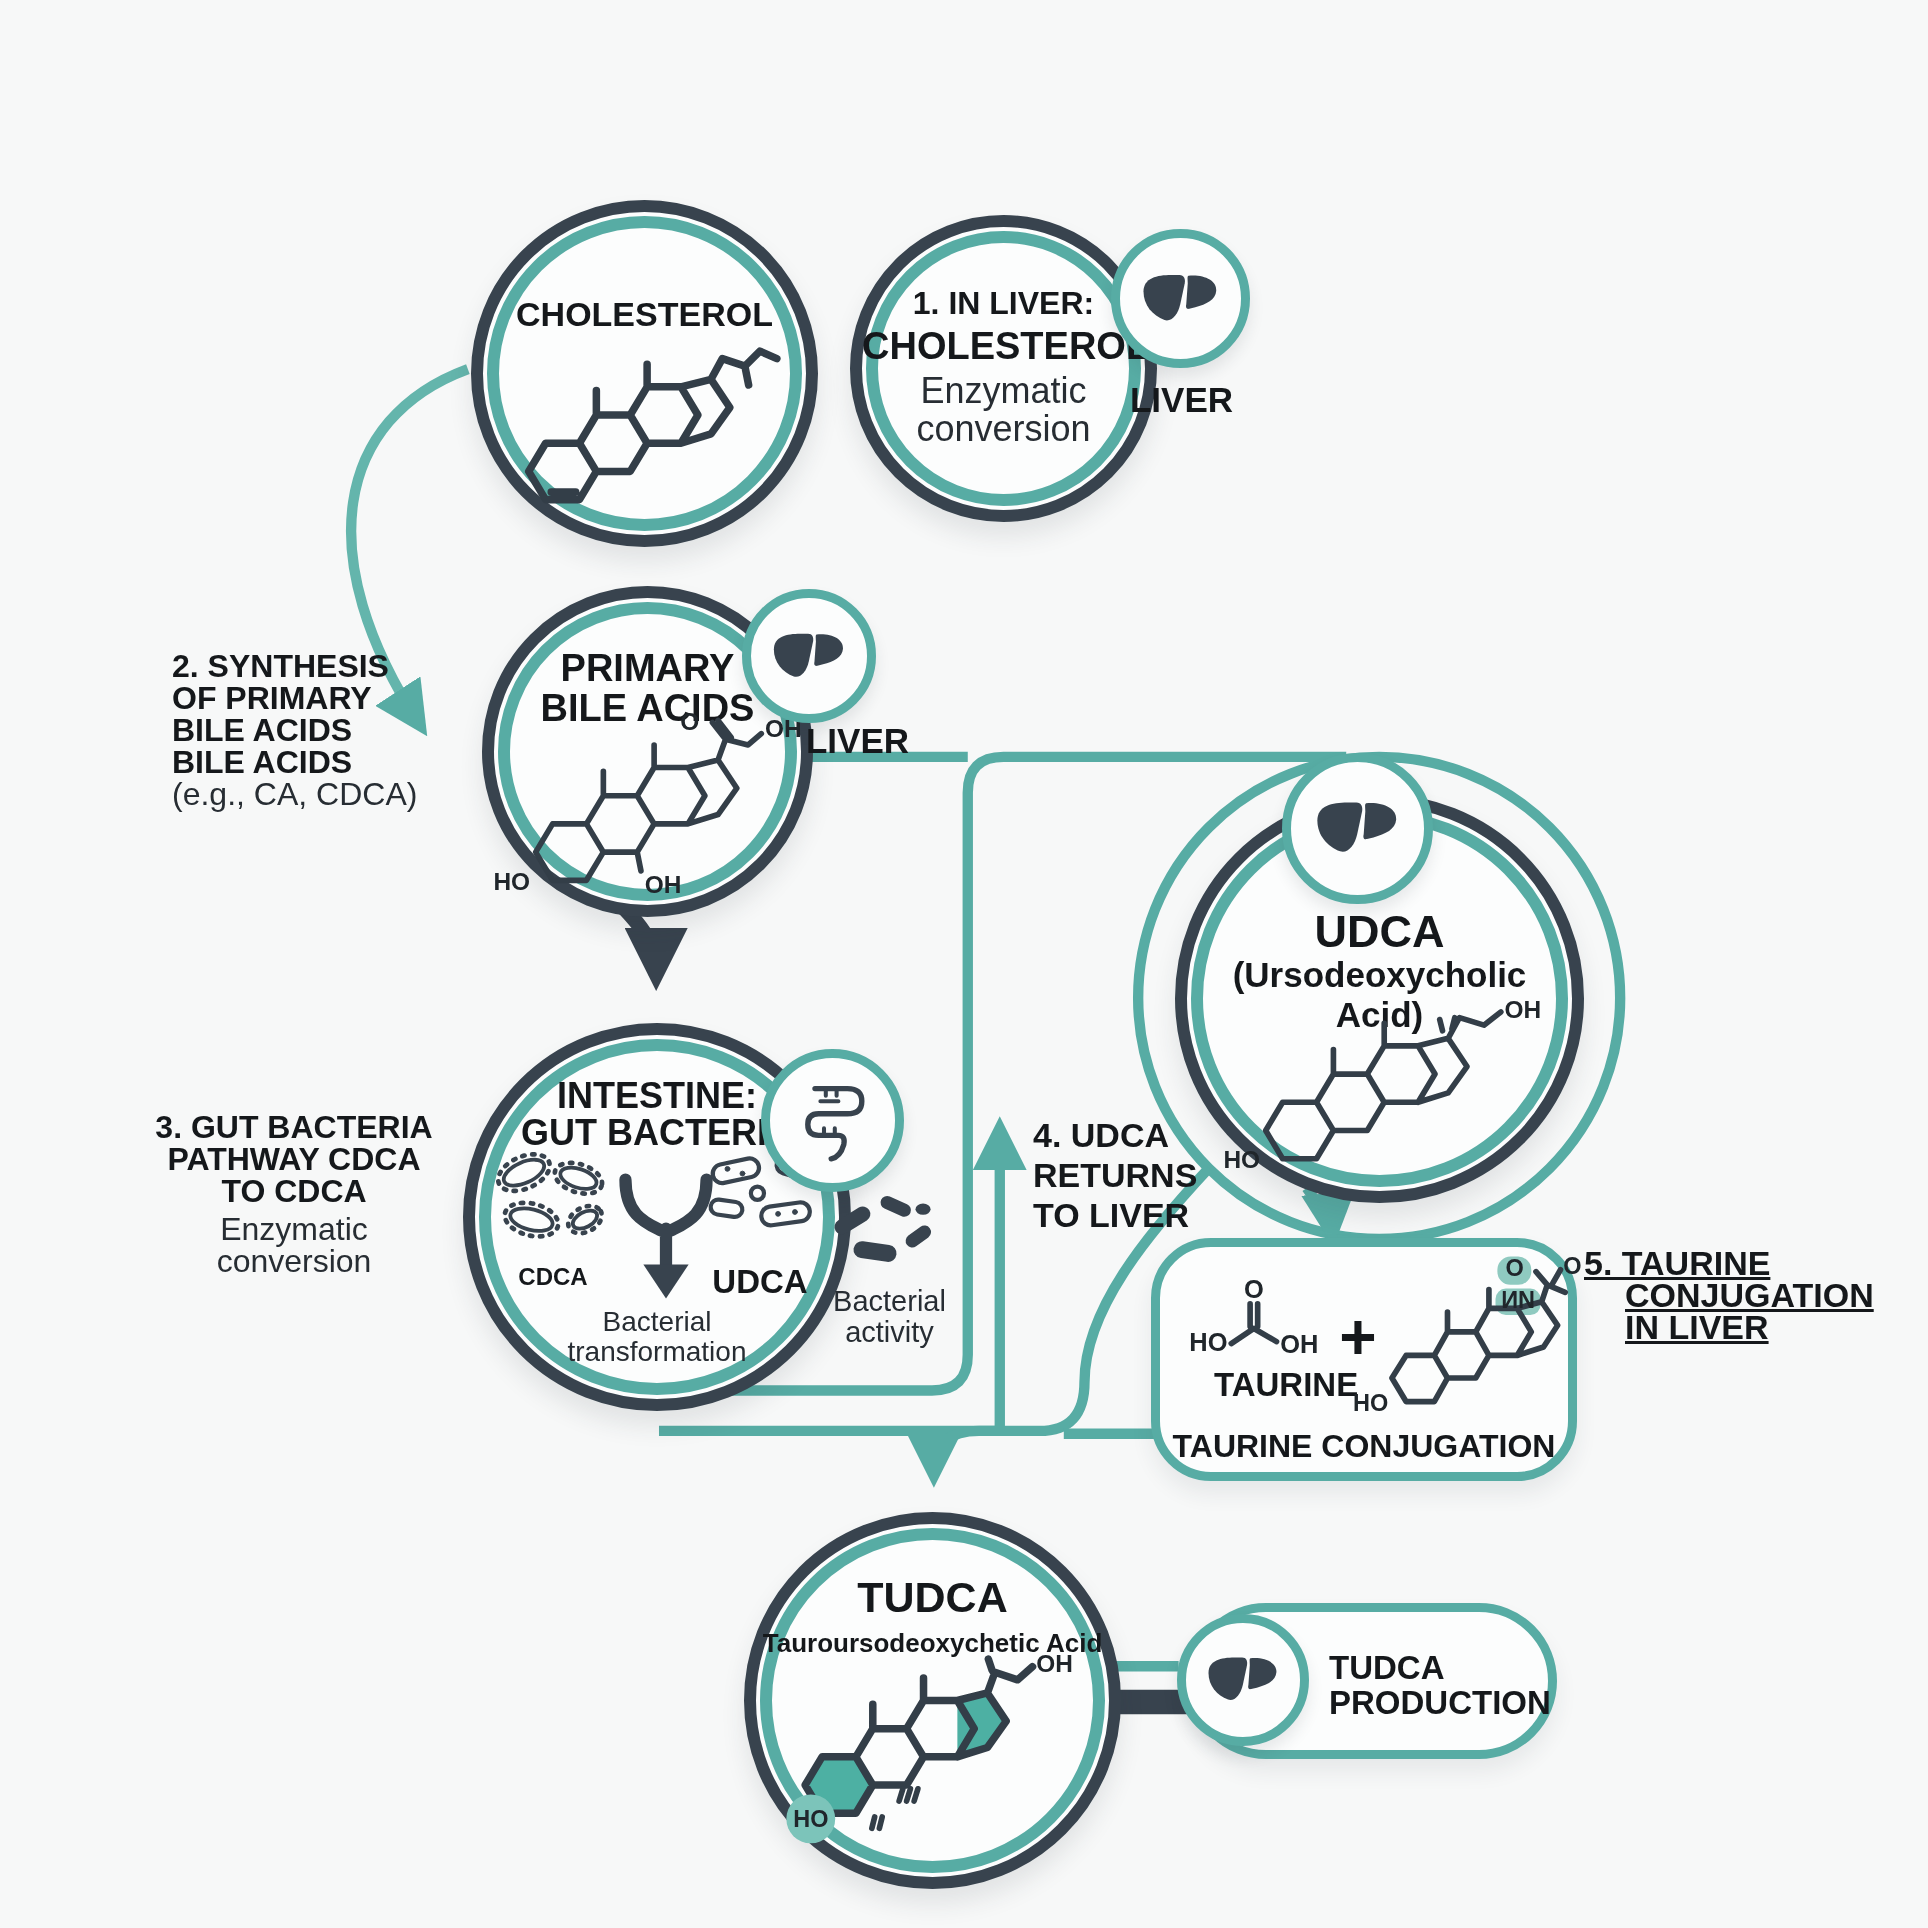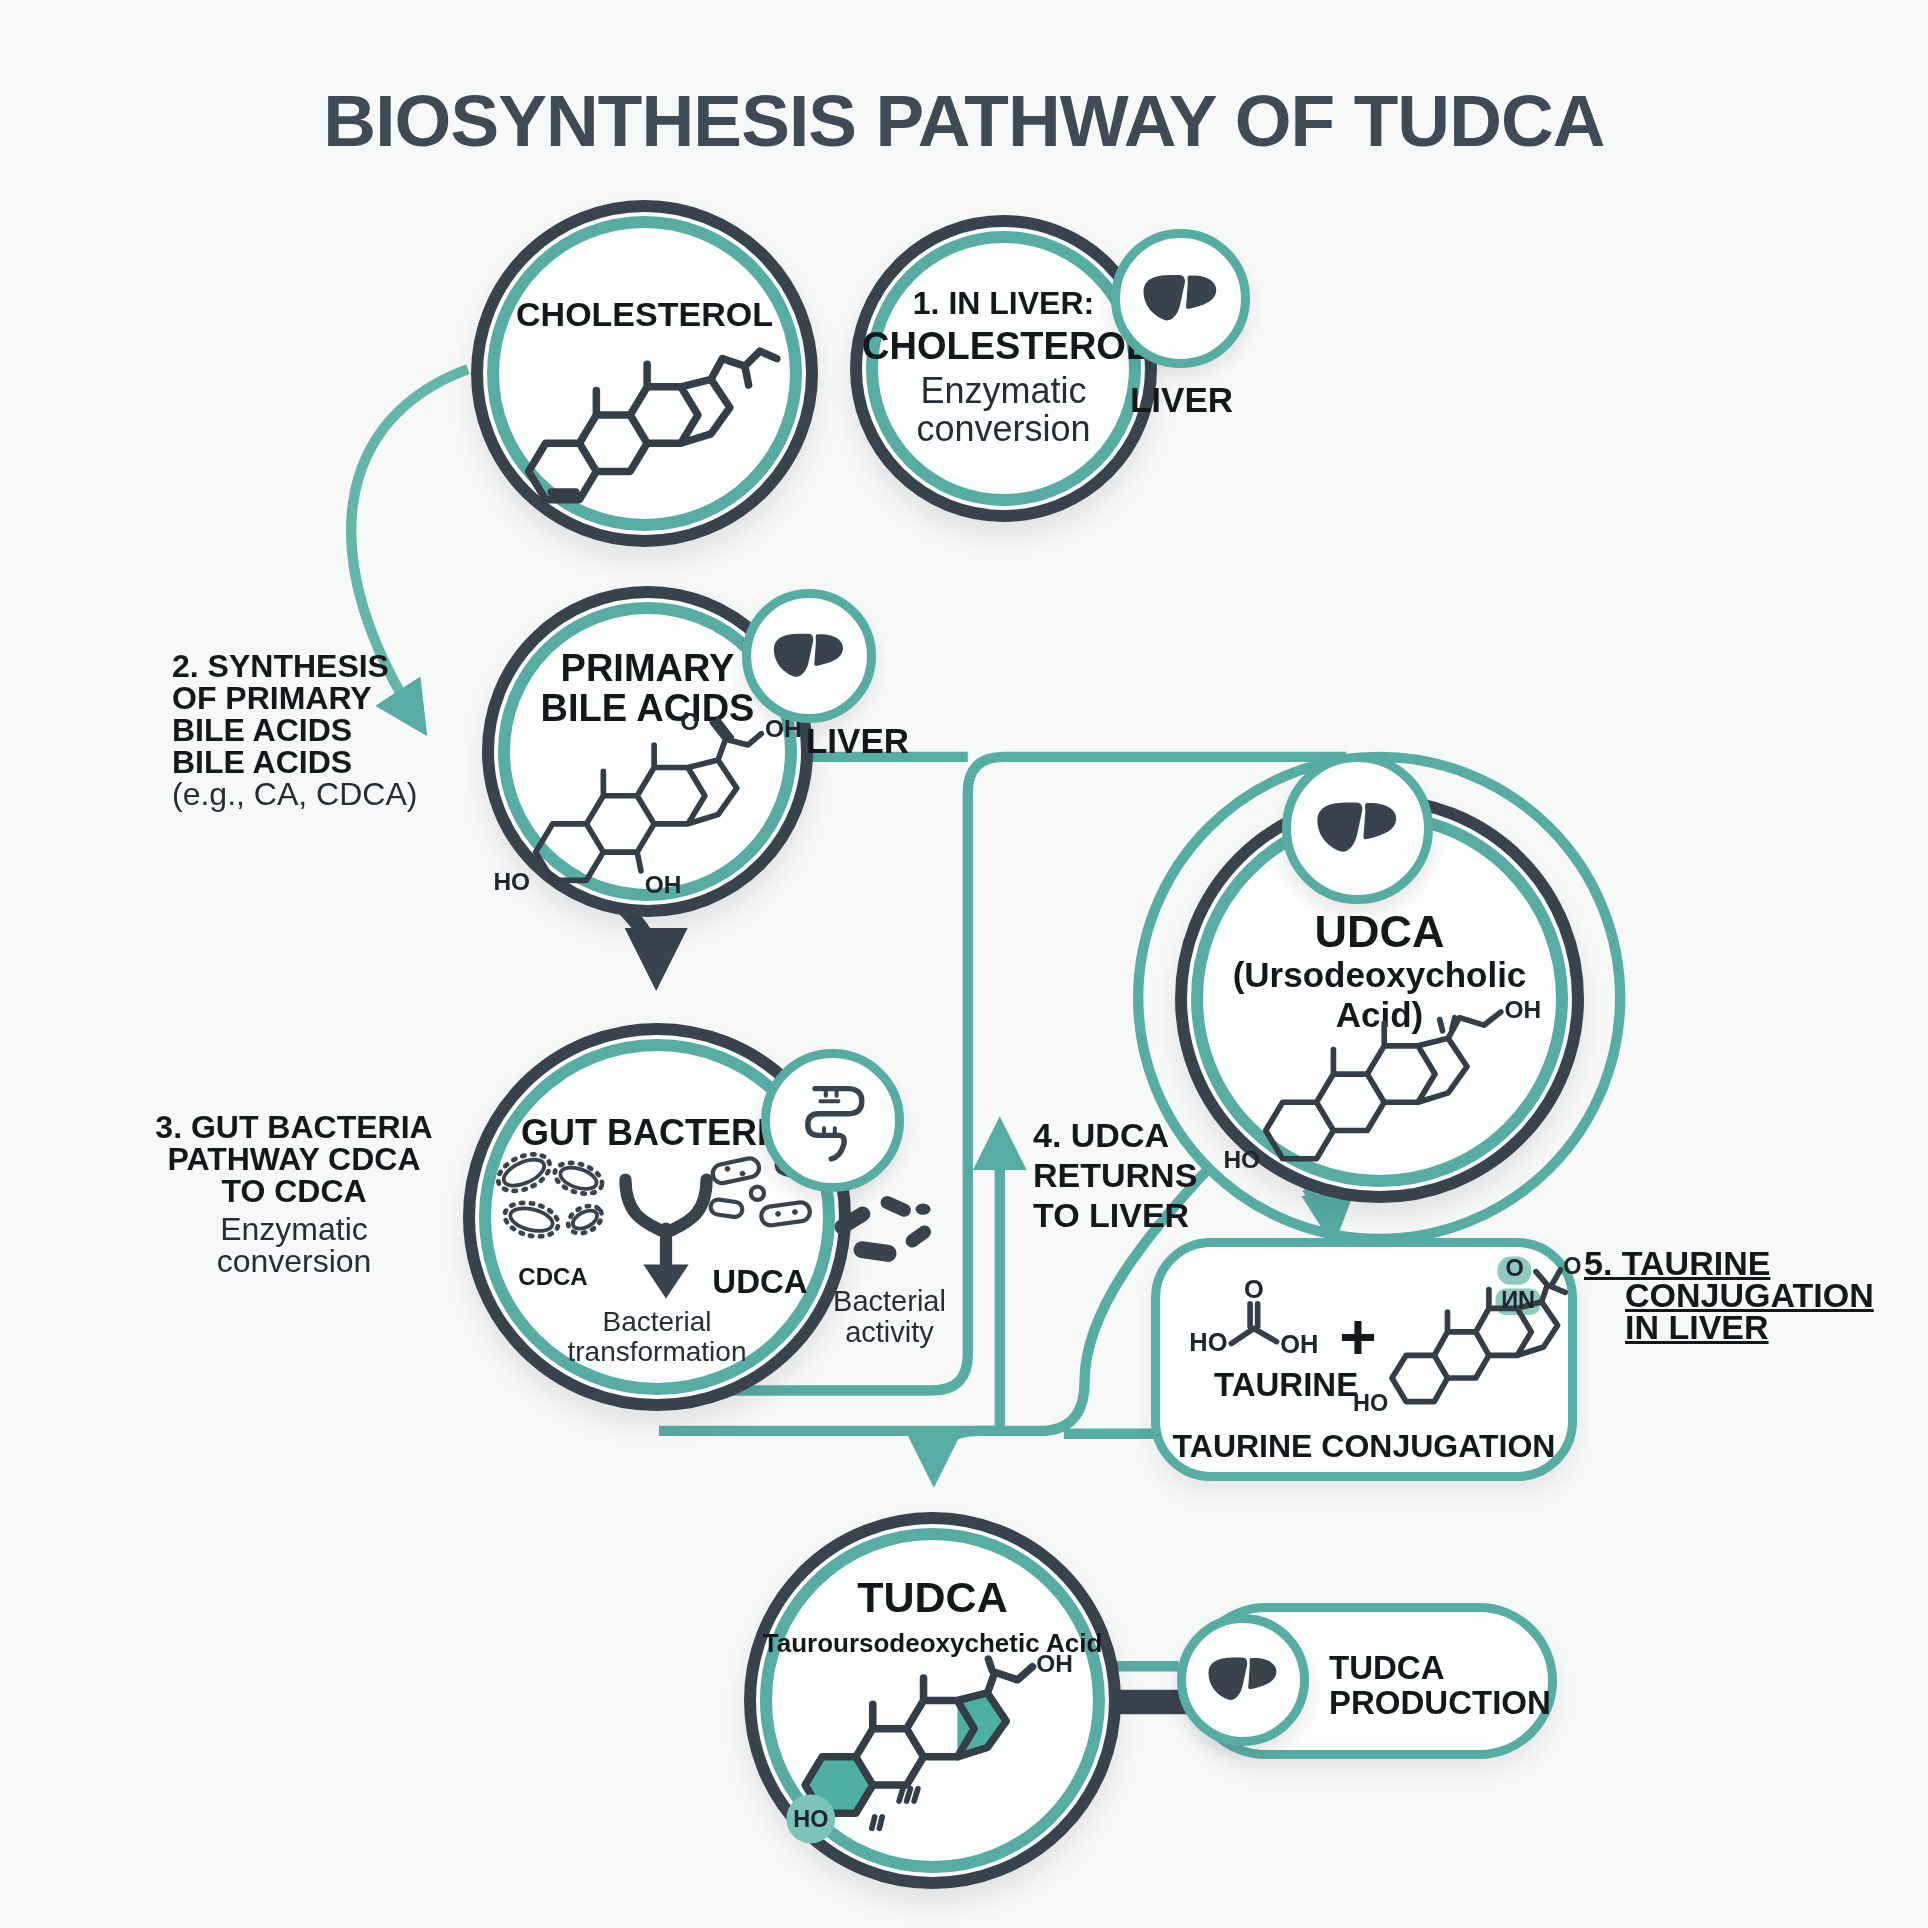--- a/index.html
+++ b/index.html
@@ -60,21 +60,20 @@
 
     <path d="M1284,1241 C1218,1312 1152,1392 1152,1468 Q1152,1520 1104,1520 H1040 Q992,1520 992,1562 V1566" stroke="#57aca4" stroke-width="11" fill="none" marker-end="url(#ah-teal)"></path>
     <path d="M1226,1523 H1130" stroke="#57aca4" stroke-width="11" fill="none"></path>
 
     <path d="M1388,1262 C1408,1290 1414,1300 1415,1310" stroke="#57aca4" stroke-width="11" fill="none" marker-end="url(#ah-teal)"></path>
 
     <path d="M1178,1808 H1262" stroke="#38434e" stroke-width="26" fill="none"></path>
     <path d="M1180,1770 H1252" stroke="#57aca4" stroke-width="11" fill="none"></path>
   </svg>
 
-  <div class="title">BIOSYNTHESIS PATHWAY OF TUDCA</div>
 
   <div class="node" style="left:471px;top:200px;width:347px;height:347px;">
     <div class="abs ctr b" style="top:83px;font-size:34px;">CHOLESTEROL</div>
     <svg class="abs" style="left:24.5px;top:139px;" width="282" height="160" viewBox="0 0 300 170">
       <path class="mol" d="M22,128 L40,98 L76,98 L94,128 L76,158 L40,158 Z M76,98 L94,68 L130,68 L148,98 L130,128 L94,128 M130,68 L148,38 L184,38 L202,68 L184,98 L148,98 M184,38 L216,30 L236,60 L216,88 L184,98 M94,68 L94,42 M148,38 L148,14 M216,30 L228,8 L252,16 L268,0 L286,8 M252,16 L256,36 M46,150 L72,150"></path>
     </svg>
   </div>
 
   <div class="node" style="left:850px;top:215px;width:307px;height:307px;">
     <div class="abs ctr b" style="top:58px;font-size:32px;">1. IN LIVER:</div>
@@ -120,20 +119,21 @@
   <div class="steptext b" style="left:153px;top:1111px;width:282px;text-align:center;">
     <div>3. GUT BACTERIA</div>
     <div>PATHWAY CDCA</div>
     <div>TO CDCA</div>
     <div style="height:5.6px;"></div>
     <div class="reg">Enzymatic</div>
     <div class="reg">conversion</div>
   </div>
 
   <div class="node" style="left:463px;top:1023px;width:388px;height:388px;">
+    <div class="abs ctr b" style="top:40px;font-size:36px;">INTESTINE:</div>
     <div class="abs ctr b" style="top:77px;font-size:36px;">GUT BACTERIA</div>
 
     <svg class="abs bact" style="left:17px;top:115px;" width="124" height="96" viewBox="0 0 132 102">
       <g stroke-width="4">
         <ellipse cx="34" cy="24" rx="23" ry="11" transform="rotate(-24 34 24)"></ellipse>
         <ellipse cx="34" cy="24" rx="29" ry="17" transform="rotate(-24 34 24)" stroke-width="5" stroke-dasharray="2.5 8"></ellipse>
         <ellipse cx="92" cy="30" rx="20" ry="10" transform="rotate(18 92 30)"></ellipse>
         <ellipse cx="92" cy="30" rx="26" ry="15" transform="rotate(18 92 30)" stroke-width="5" stroke-dasharray="2.5 8"></ellipse>
         <ellipse cx="42" cy="74" rx="23" ry="11" transform="rotate(14 42 74)"></ellipse>
         <ellipse cx="42" cy="74" rx="29" ry="17" transform="rotate(14 42 74)" stroke-width="5" stroke-dasharray="2.5 8"></ellipse>

